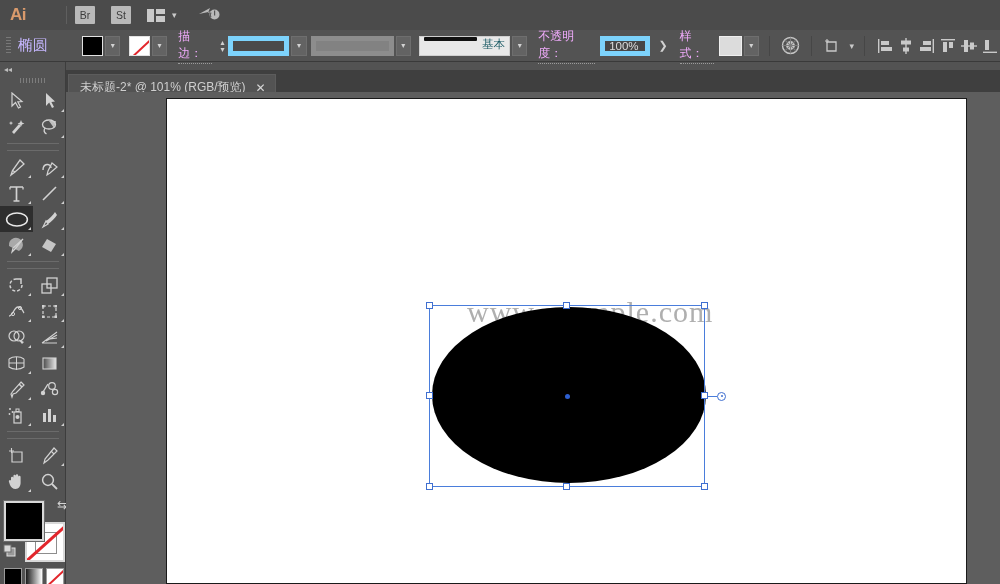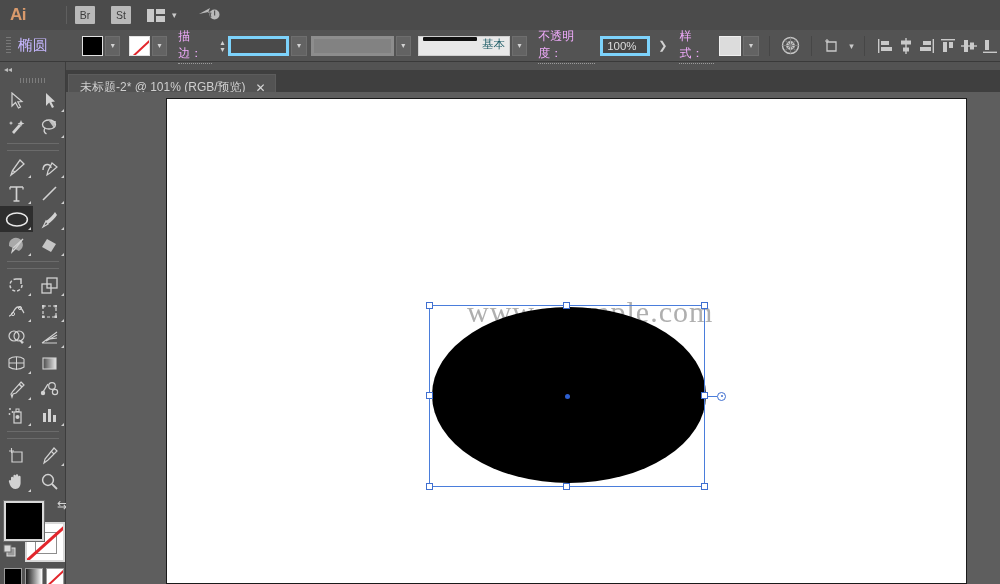--- a/index.html
+++ b/index.html
@@ -75,21 +75,21 @@
   .cb-label {
     color: #f0abfc; font-size: 12px; margin: 0 5px 0 11px;
     border-bottom: 1px dotted #9a9a9a; padding-bottom: 1px;
   }
   .stepper {
     width: 11px; height: 20px; display: flex; flex-direction: column;
     align-items: center; justify-content: center; color: #cfcfcf;
     line-height: 7px; font-size: 8px;
   }
   .field {
-    height: 20px; background: #474747; border: 3px solid #7dd3fc;
+    height: 20px; background: #474747; border: 5px solid #7dd3fc;
     color: #dcdcdc; font-size: 11.5px; padding: 0 4px;
     display: flex; align-items: center;
   }
   .field.blank { width: 64px; background: #4a4a4a; }
   .field.wide { width: 86px; background: #828282; border-color: #8d8d8d; }
   .field.opacity { width: 52px; }
   .brush-field {
     width: 96px; height: 20px; background: #e8e8e8; border: 1px solid #cfcfcf;
     display: flex; align-items: flex-start; padding: 0 4px; gap: 5px;
   }

